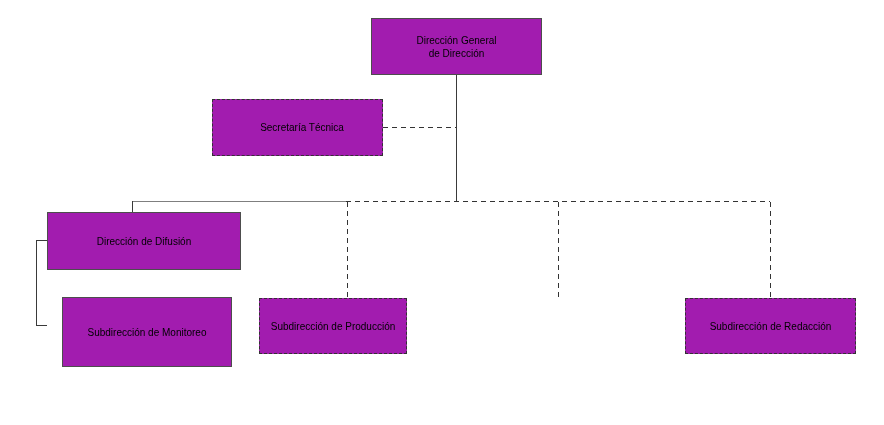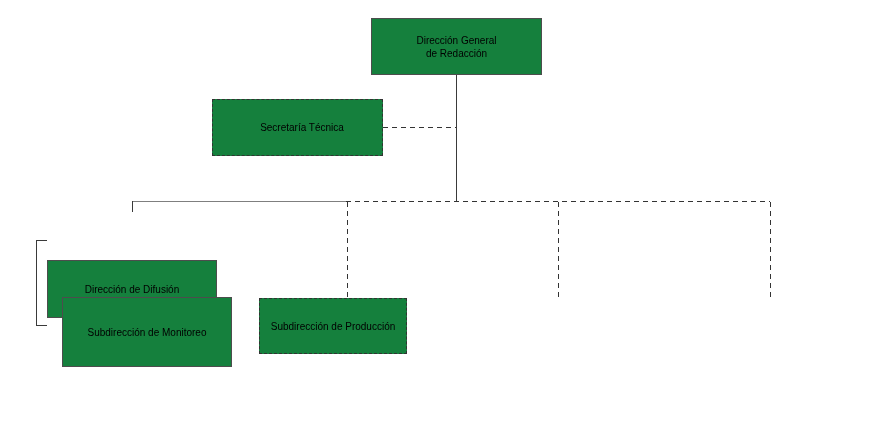--- a/index.html
+++ b/index.html
@@ -11,21 +11,21 @@
     position: relative;
     width: 884px;
     height: 425px;
     background: #ffffff;
     font-family: "Liberation Sans", sans-serif;
     overflow: hidden;
   }
   .node {
     position: absolute;
     box-sizing: border-box;
-    background: #15803d;
+    background: #a21caf;
     display: flex;
     align-items: center;
     justify-content: center;
     text-align: center;
     font-size: 10px;
     line-height: 13px;
     color: #000000;
   }
   .node.solid  { border: 1px solid #4d4d4d; }
   .node.dashed { border: 1px dashed #333333; }
@@ -79,35 +79,38 @@
 
   <div class="vline-dashed" style="left:558px; top:202px; height:96px;"></div>
 
   <div class="vline-dashed" style="left:770px; top:202px; height:96px;"></div>
 
   <div class="bracket" style="left:36px; top:240px; width:11px; height:86px;"></div>
 
   <div class="node solid" style="left:371px; top:18px; width:171px; height:57px;">
     <div class="lbl">
       <span class="ln">Dirección General</span>
-      <span class="ln">de Redacción</span>
+      <span class="ln">de Dirección</span>
     </div>
   </div>
 
   <div class="node dashed" style="left:212px; top:99px; width:171px; height:57px;padding-left:9px;">
     <div class="lbl">Secretaría Técnica</div>
   </div>
 
-  <div class="node solid" style="left:47px; top:212px; width:170px; height:58px;margin-top:48px;">
+  <div class="node solid" style="left:47px; top:212px; width:194px; height:58px;">
     <div class="lbl">Dirección de Difusión</div>
   </div>
 
   <div class="node solid" style="left:62px; top:297px; width:170px; height:70px;">
     <div class="lbl">Subdirección de Monitoreo</div>
   </div>
 
   <div class="node dashed" style="left:259px; top:298px; width:148px; height:56px;">
     <div class="lbl">Subdirección de Producción</div>
   </div>
 
 
+  <div class="node dashed" style="left:685px; top:298px; width:171px; height:56px;">
+    <div class="lbl">Subdirección de Redacción</div>
+  </div>
 
 </div>
 
 </body></html>

